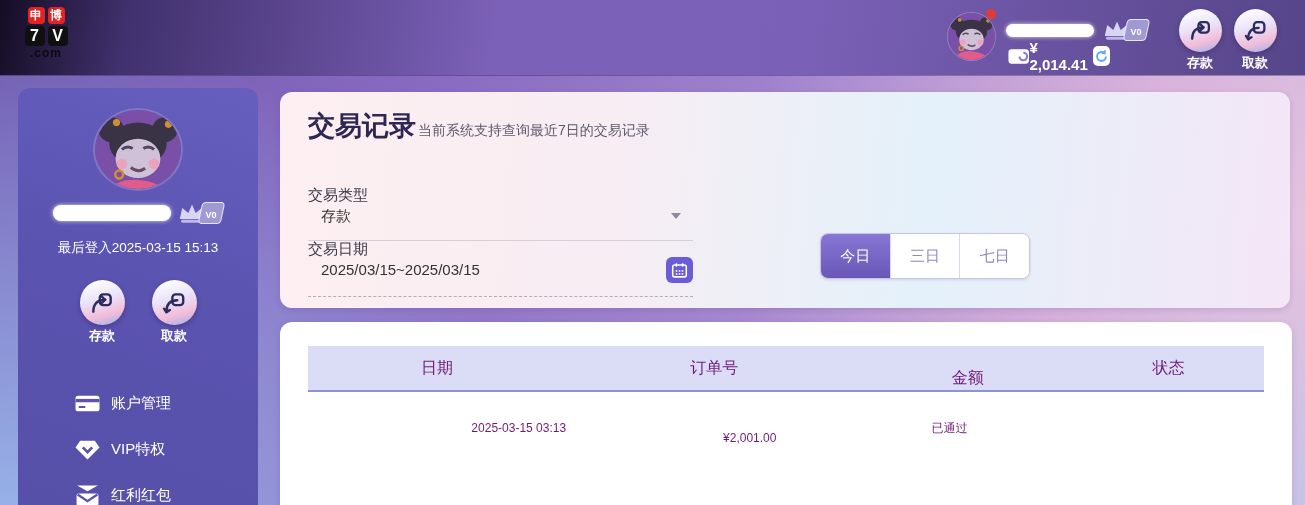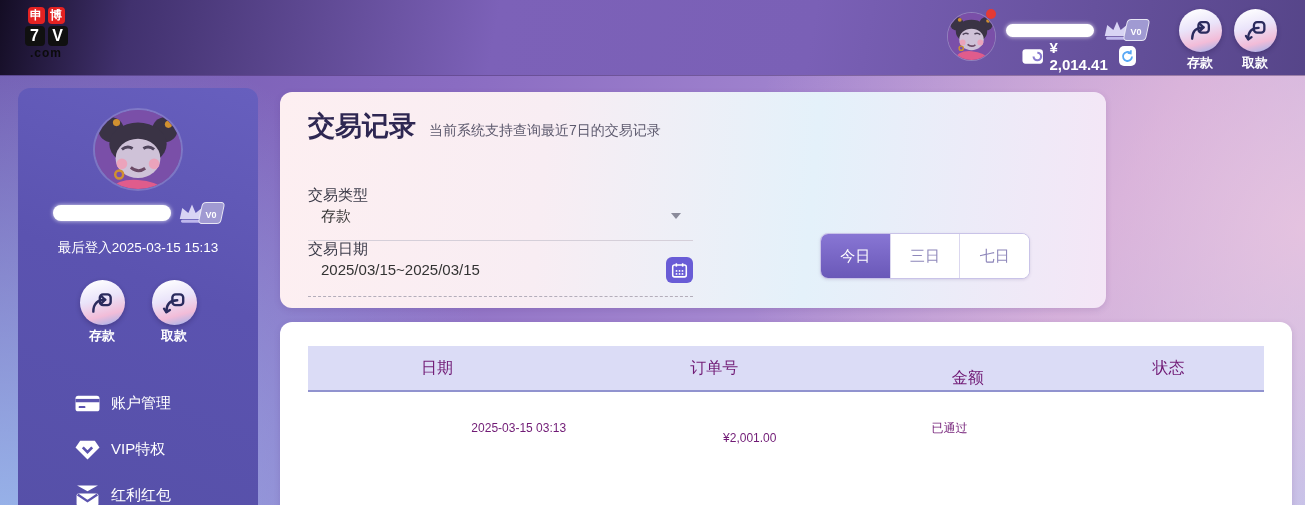--- a/index.html
+++ b/index.html
@@ -27,21 +27,21 @@
 
   .nav-user { position:absolute; left:946px; top:0; height:75px; }
   .avatar-sm { position:absolute; left:2px; top:13px; width:47px; height:47px; border-radius:50%; overflow:hidden; background:#7a4fa8; box-shadow:0 0 0 1px rgba(255,255,255,.25); }
   .notif-dot { position:absolute; left:40px; top:9px; width:10px; height:10px; border-radius:50%; background:#e43a34; }
   .user-top-row { position:absolute; left:60px; top:19px; display:flex; align-items:center; }
   .redact-pill { background:#fff; border-radius:999px; box-shadow:0 0 4px rgba(255,255,255,.8); }
   .pill-sm { width:88px; height:13px; }
   .crown { width:30px; height:22px; margin-left:8px; }
   .vip-badge { margin-left:-7px; background:#a09ad2; border:1px solid rgba(255,255,255,.75); border-radius:4px; transform:skewX(-12deg); padding:1px 5px; }
   .vip-badge span { display:inline-block; transform:skewX(12deg); color:#fff; font-size:9px; font-weight:bold; }
-  .balance-row { position:absolute; left:76px; top:39px; display:flex; align-items:center; gap:6px; }
+  .balance-row { position:absolute; left:62px; top:39px; display:flex; align-items:center; gap:0; }
   .wallet { width:24px; height:17px; }
   .balance-text { color:#fff; font-size:15px; font-weight:bold; }
   .refresh { width:20px; height:20px; background:#fff; border-radius:5px; display:flex; align-items:center; justify-content:center; cursor:pointer; }
 
   .circle-btn { width:43px; height:43px; border-radius:50%; cursor:pointer;
     background:linear-gradient(165deg,#ffffff 6%,#eae4fa 42%,#f2bcd8 74%,#96b2ee 100%);
     box-shadow:0 2px 5px rgba(30,15,60,.3); display:flex; align-items:center; justify-content:center; }
   .nav-action { position:absolute; top:9px; width:48px; text-align:center; cursor:pointer; }
   .nav-action .lbl, .side-action .lbl { display:block; margin-top:2px; color:#fff; font-size:13px; font-weight:bold; }
   .nav-action .circle-btn { margin:0 auto; }
@@ -55,26 +55,26 @@
   .pill-lg { width:118px; height:16px; }
   .last-login { margin-top:15px; color:#fff; font-size:13.5px; }
   .side-actions { margin-top:23px; display:flex; gap:22px; }
   .side-action { width:50px; text-align:center; cursor:pointer; }
   .side-action .circle-btn { margin:0 auto; width:45px; height:45px; }
   .side-menu { margin-top:35px; width:100%; }
   .side-menu-item { display:flex; align-items:center; gap:11px; padding-left:57px; height:46px; color:#fff; font-size:15px; cursor:pointer; }
   .mi-icon { width:25px; height:21px; flex:0 0 auto; }
 
   
-  .panel-top { position:absolute; left:280px; top:92px; width:826px; height:216px; border-radius:12px;
+  .panel-top { position:absolute; left:280px; top:92px; width:1010px; height:216px; border-radius:12px;
     background:linear-gradient(95deg,#fdeff1 0%,#f8edf3 32%,#e4f1fa 64%,#f4e6f6 100%);
     box-shadow:0 2px 6px rgba(90,60,130,.18); }
   .title-row { position:absolute; left:28px; top:16px; display:flex; align-items:baseline; }
   .page-title { font-size:27px; font-weight:bold; color:#2e2752; }
-  .page-subtitle { margin-left:13px; font-size:14px; color:#5d5a6e; }
+  .page-subtitle { margin-left:2px; font-size:14px; color:#5d5a6e; }
 
   .filter-row { position:absolute; left:28px; display:flex; align-items:flex-start;flex-direction:column; }
   .filter-label { width:97px; font-size:15px; color:#3a3a48; padding-top:2px; }
   .filter-field { position:relative; width:385px; padding:2px 0 14px 13px; font-size:15px; color:#333; }
   .row-type { top:92px; } .row-type .filter-field { border-bottom:1px solid #d5cfd9; }
   .row-date { top:146px; } .row-date .filter-field { border-bottom:1px dashed #b3adba; padding-bottom:18px; }
   .caret-down { position:absolute; right:12px; top:8px; width:0; height:0; border-left:5px solid transparent; border-right:5px solid transparent; border-top:6px solid #8a8a9a; cursor:pointer; }
   .cal-btn { position:absolute; right:0px; top:-2px; width:27px; height:26px; background:#695cd6; border-radius:6px; display:flex; align-items:center; justify-content:center; cursor:pointer; }
 
   .range-group { position:absolute; left:540px; top:141px; display:flex; width:210px; height:46px;

